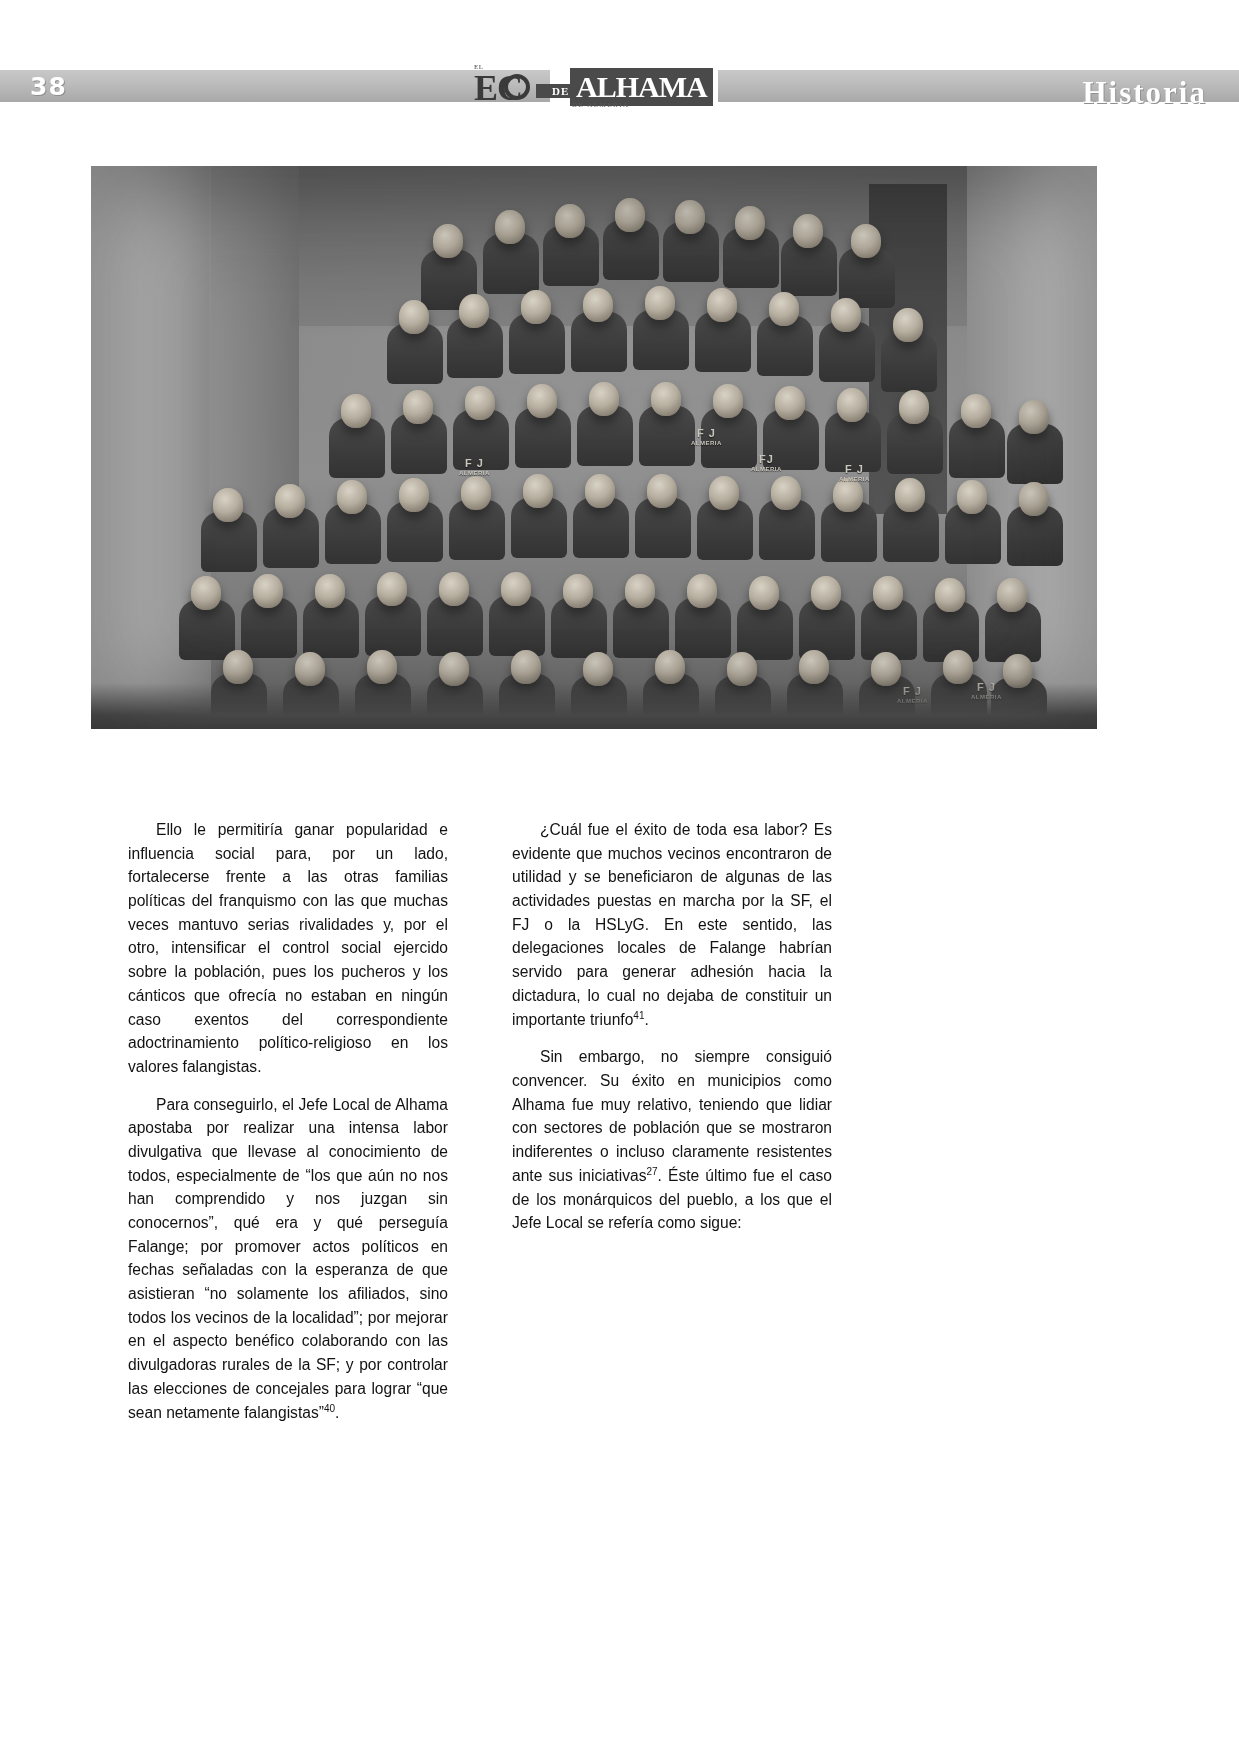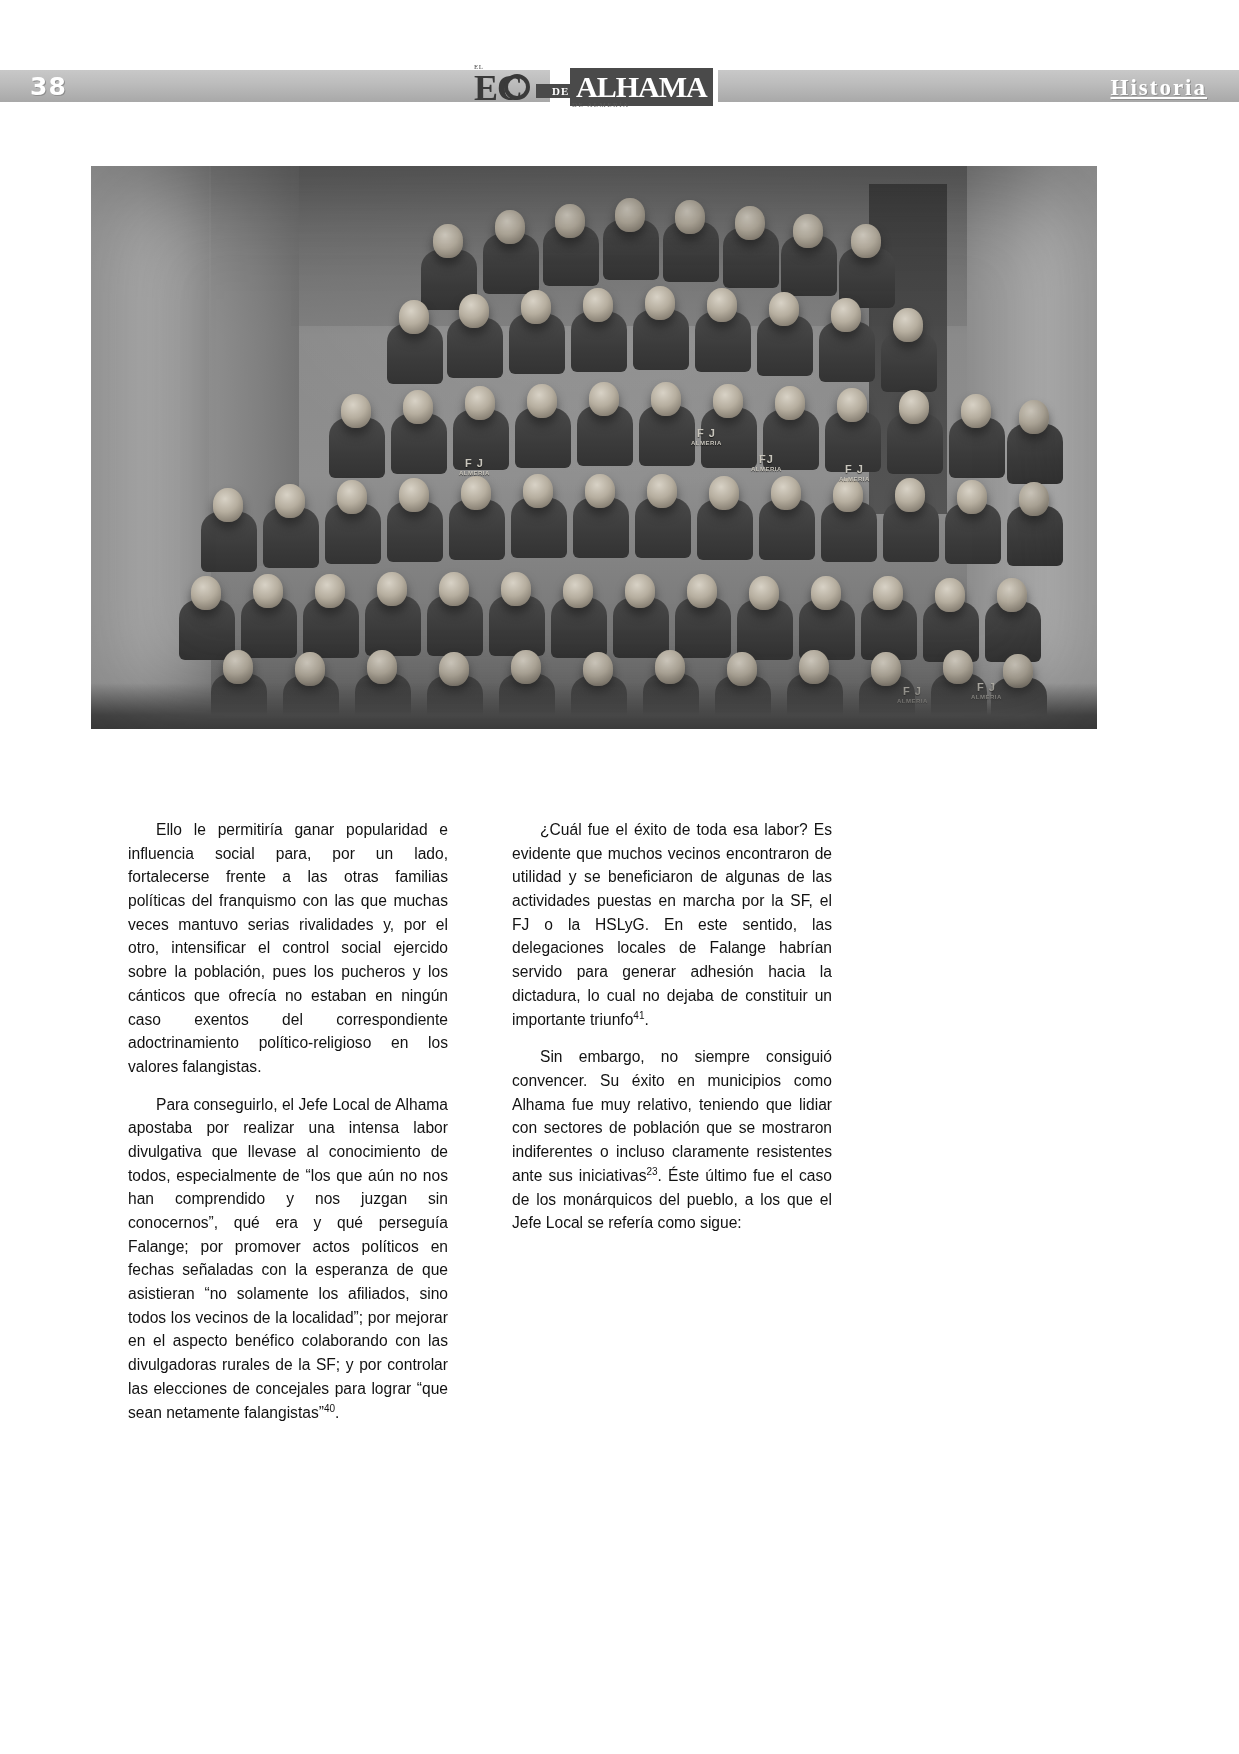--- a/index.html
+++ b/index.html
@@ -49,26 +49,25 @@
     font-weight: bold;
     color: #ffffff;
     letter-spacing: 1px;
     text-shadow: 1px 1px 0 #8e8e8e;
   }
   .section-label {
     position: absolute;
     top: 13px;
     right: 32px;
     font-family: "Liberation Serif", serif;
-    font-size: 23px;
+    font-size: 31px;
     font-weight: bold;
     color: #ffffff;
     letter-spacing: 2px;
     text-shadow: 1px 1px 0 #909090;
-    text-decoration: underline;
   }
 
   
   .masthead {
     position: absolute;
     top: 60px;
     left: 470px;
     width: 180px;
     height: 52px;
     display: flex;
@@ -464,15 +463,15 @@
   <div class="vignette"></div>
 </div>
 
 <div class="columns">
   <div class="col">
     <p class="indent">Ello le permitiría ganar popularidad e influencia social para, por un lado, fortalecerse frente a las otras familias políticas del franquismo con las que muchas veces mantuvo serias rivalidades y, por el otro, intensificar el control social ejercido sobre la población, pues los pucheros y los cánticos que ofrecía no estaban en ningún caso exentos del correspondiente adoctrinamiento político-religioso en los valores falangistas.</p>
     <p class="indent"><span>Para conseguirlo, el Jefe Local de Alhama apostaba por realizar una intensa labor divulgativa que llevase al conocimiento de todos, especialmente de “los que aún no nos han comprendido y nos juzgan sin conocernos”, qué era y qué perseguía Falange; por promover actos políticos en fechas señaladas con la esperanza de que asistieran “no solamente los afiliados, sino todos los vecinos de la localidad”; por mejorar en el aspecto benéfico colaborando con las divulgadoras rurales de la SF; y por controlar las elecciones de concejales para lograr “que sean netamente falangistas”</span><sup>40</sup><span>.</span></p>
   </div>
   <div class="col">
     <p class="indent"><span>¿Cuál fue el éxito de toda esa labor? Es evidente que muchos vecinos encontraron de utilidad y se beneficiaron de algunas de las actividades puestas en marcha por la SF, el FJ o la HSLyG. En este sentido, las delegaciones locales de Falange habrían servido para generar adhesión hacia la dictadura, lo cual no dejaba de constituir un importante triunfo</span><sup>41</sup><span>.</span></p>
-    <p class="indent"><span>Sin embargo, no siempre consiguió convencer. Su éxito en municipios como Alhama fue muy relativo, teniendo que lidiar con sectores de población que se mostraron indiferentes o incluso claramente resistentes ante sus iniciativas</span><sup>23</sup><span>. Éste último fue el caso de los monárquicos del pueblo, a los que el Jefe Local se refería como sigue:</span></p>
+    <p class="indent"><span>Sin embargo, no siempre consiguió convencer. Su éxito en municipios como Alhama fue muy relativo, teniendo que lidiar con sectores de población que se mostraron indiferentes o incluso claramente resistentes ante sus iniciativas</span><sup>27</sup><span>. Éste último fue el caso de los monárquicos del pueblo, a los que el Jefe Local se refería como sigue:</span></p>
   </div>
 </div>
 
 </body></html>

